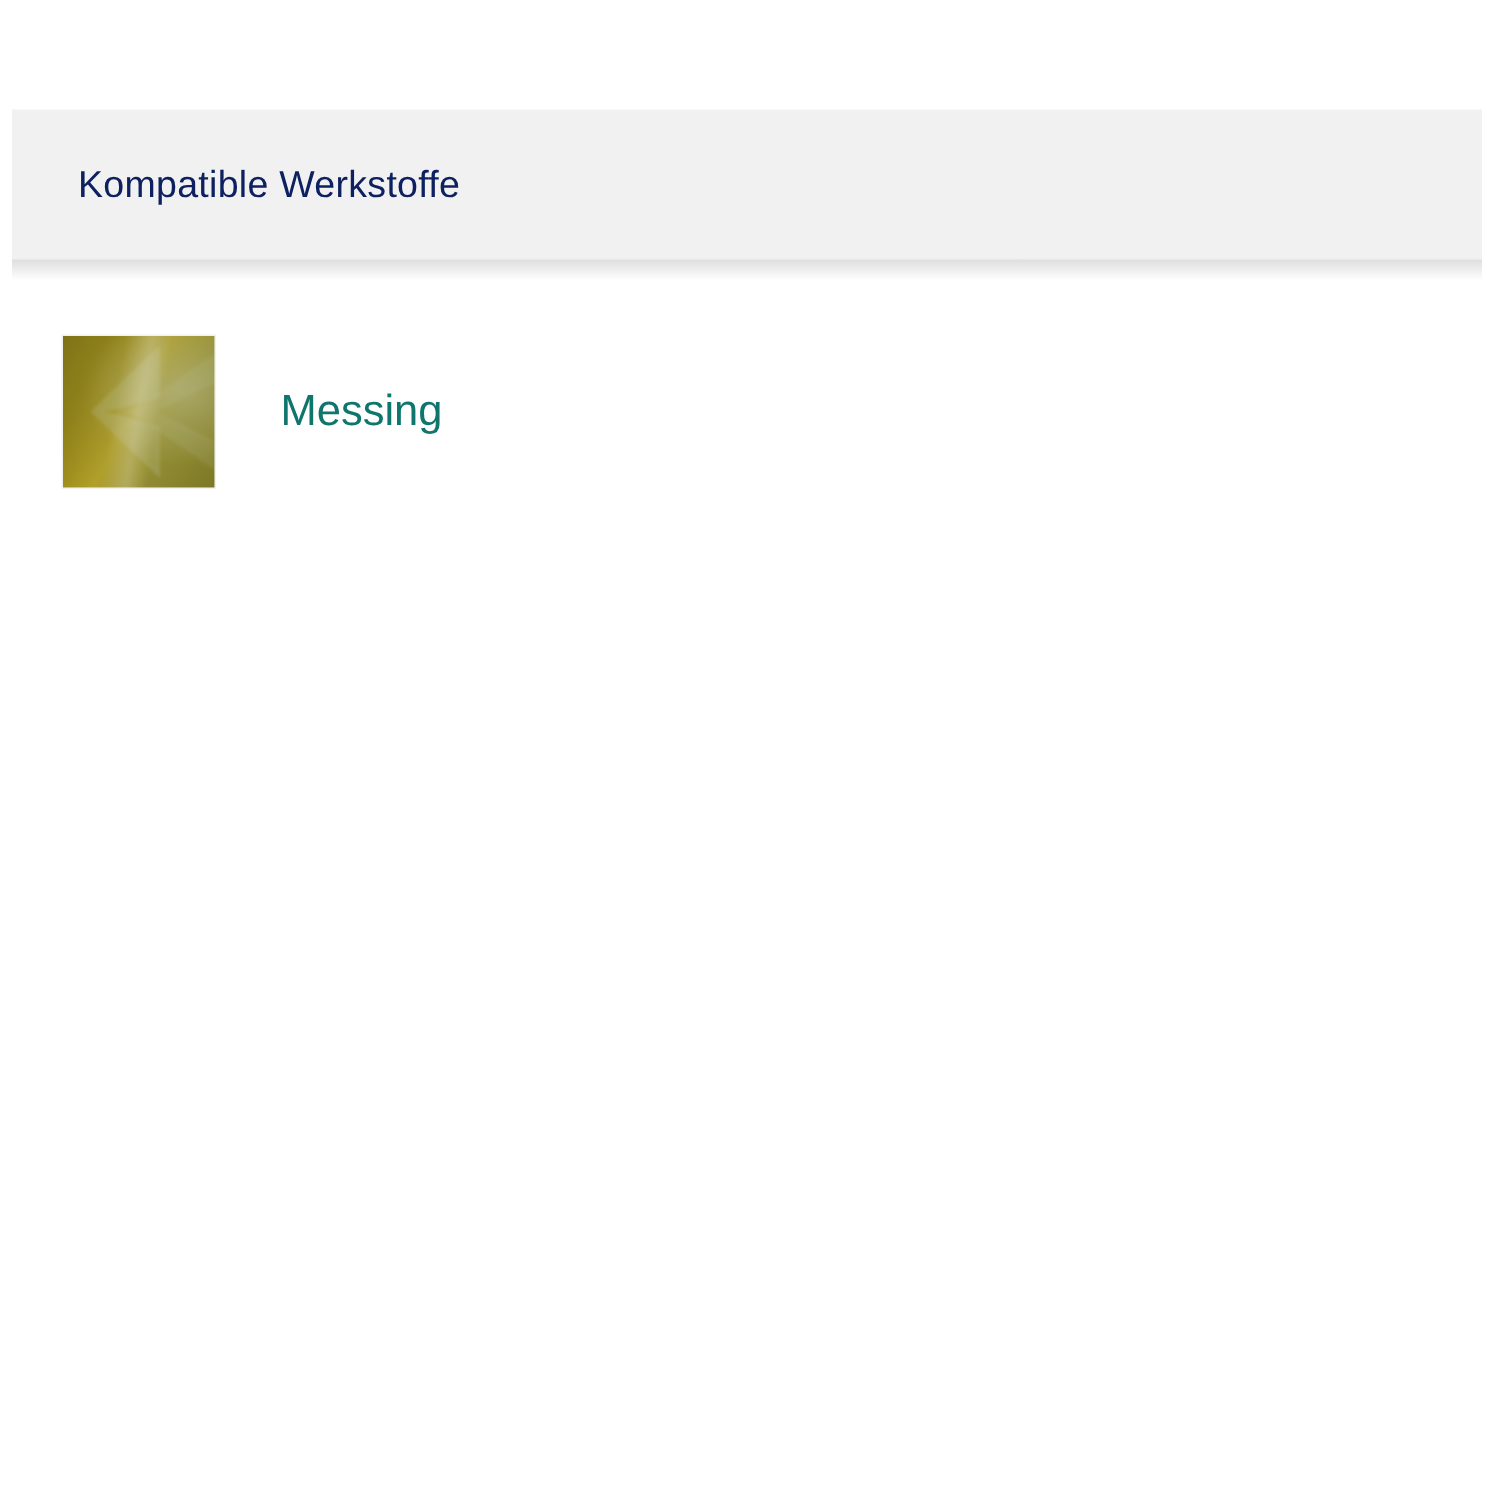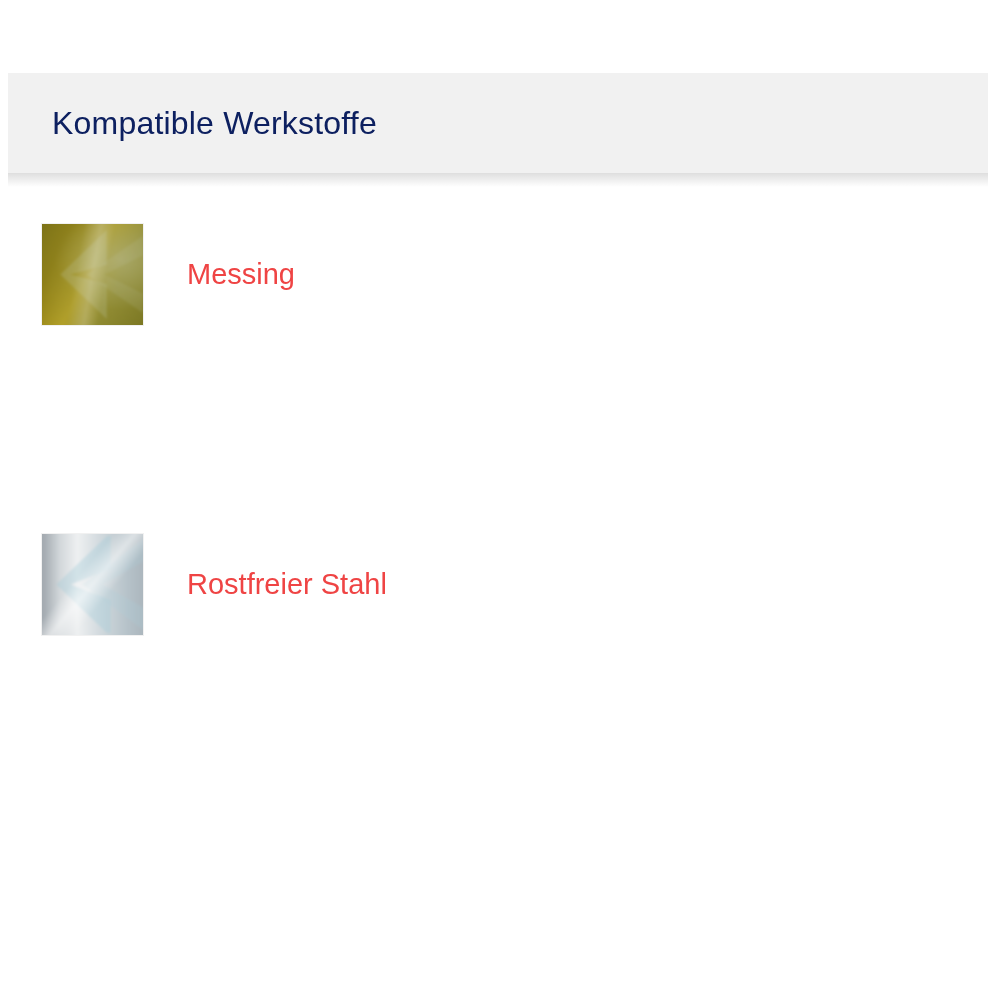--- a/index.html
+++ b/index.html
@@ -45,21 +45,21 @@
     position: absolute;
     left: 0;
     right: 0;
     top: 100px;
     height: 14px;
     background: linear-gradient(to bottom, rgba(0,0,0,0.13), rgba(0,0,0,0.0));
     pointer-events: none;
   }
 
   .card-title {
-    font-size: 32px;
+    font-size: 25px;
     line-height: 1;
     font-weight: 400;
     color: #0d2060;
     letter-spacing: 0.2px;
     white-space: nowrap;
   }
 
   
   .material-grid {
     position: relative;
@@ -106,21 +106,21 @@
     top: 4%;
     width: 96%;
     height: 92%;
     opacity: 0.55;
   }
 
   .material-label {
     margin-left: 44px;
     font-size: 29px;
     line-height: 1.1;
-    color: #ef4444;
+    color: #0f766e;
     white-space: nowrap;
   }
 </style>
 </head>
 <body>
 
 <div class="page">
 
   <div class="card">
 
@@ -156,34 +156,20 @@
         
         
       </div>
 
 
       <div class="material-item col-b">
         
         
       </div>
 
-      <div class="material-item col-a">
-        <div class="thumb-wrap">
-          <div class="thumb">
-            <div class="base" style="background:
-                linear-gradient(90deg, #9ba2a9 0%, #a6adb3 12%, #d2d7da 24%, #eef0f1 38%, #d2dade 56%, #b6c2c9 78%, #a3adb4 100%);"></div>
-            <svg class="wm" viewBox="0 0 100 100" preserveAspectRatio="none">
-              <polygon points="64,-4 64,34 24,50 64,66 64,104 10,50" fill="rgba(168,205,218,0.72)"></polygon>
-              <polygon points="100,0 100,24 56,50 100,76 100,100 36,50" fill="rgba(172,208,220,0.42)"></polygon>
-            </svg>
-            <div class="streak" style="background: linear-gradient(130deg, rgba(255,255,255,0) 42%, rgba(255,255,255,0.55) 50%, rgba(255,255,255,0) 59%);"></div>
-          </div>
-        </div>
-        <div class="material-label">Rostfreier Stahl</div>
-      </div>
 
       <div class="material-item col-b">
         
         
       </div>
 
     </div>
   </div>
 </div>
 

